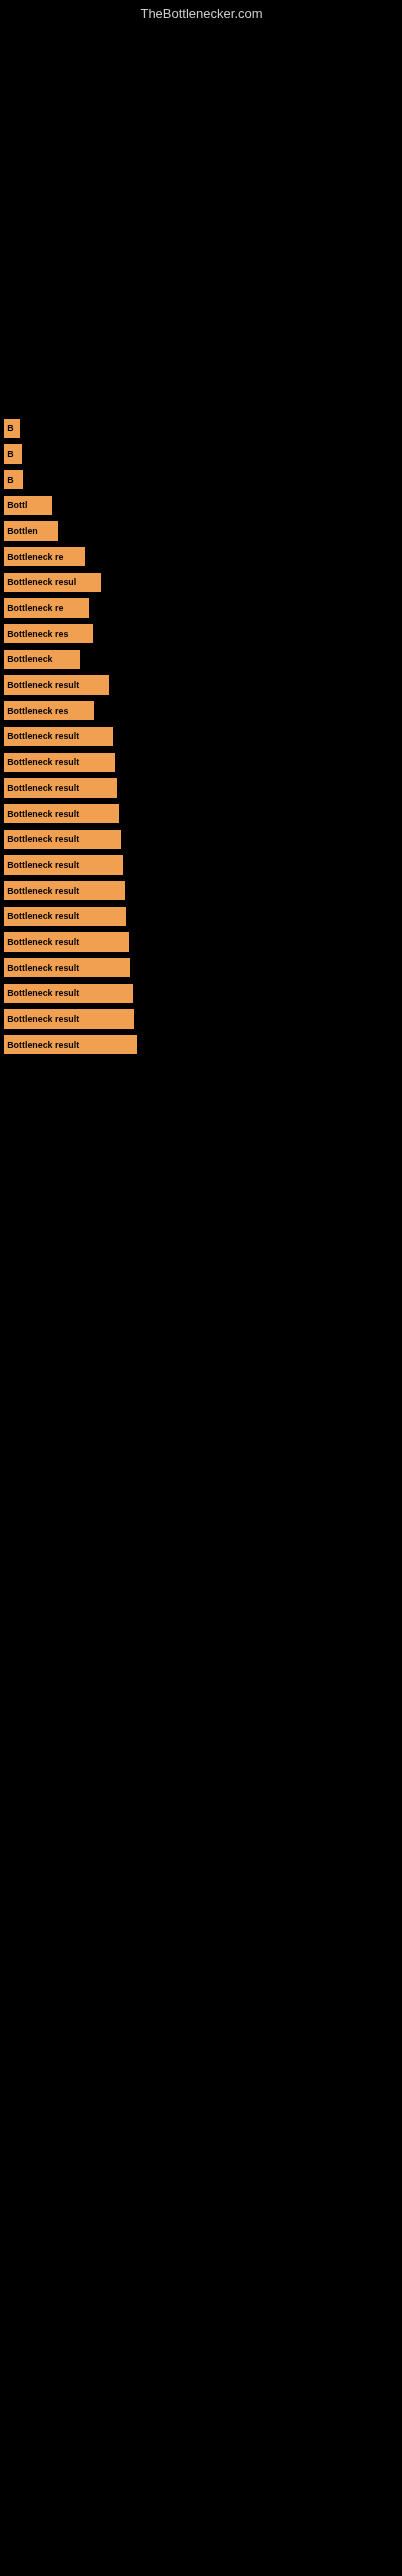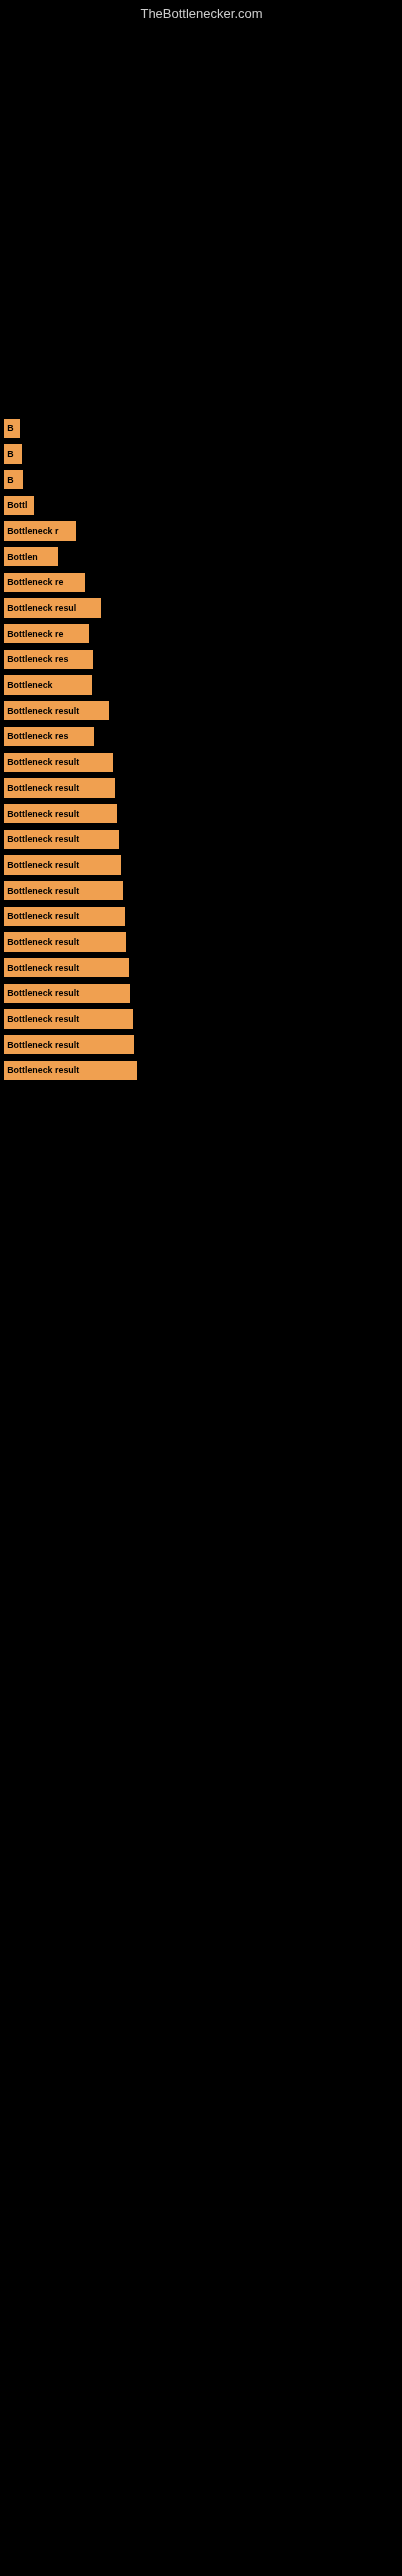--- a/index.html
+++ b/index.html
@@ -61,42 +61,39 @@
 <div class="result-item">
       <div class="result-bar" style="width: 16px;">B</div>
     </div>
     <div class="result-item">
       <div class="result-bar" style="width: 17.7px;">B</div>
     </div>
     <div class="result-item">
       <div class="result-bar" style="width: 19.3px;">B</div>
     </div>
     <div class="result-item">
-      <div class="result-bar" style="width: 30px;">Bottl</div>
-    </div>
-    <div class="result-item">
-      <div class="result-bar" style="width: 72px;">Bottleneck r</div>
+      <div class="result-bar" style="width: 48px;">Bottl</div>
     </div>
     <div class="result-item">
       <div class="result-bar" style="width: 54px;">Bottlen</div>
     </div>
     <div class="result-item">
       <div class="result-bar" style="width: 81px;">Bottleneck re</div>
     </div>
     <div class="result-item">
       <div class="result-bar" style="width: 97px;">Bottleneck resul</div>
     </div>
     <div class="result-item">
       <div class="result-bar" style="width: 85px;">Bottleneck re</div>
     </div>
     <div class="result-item">
       <div class="result-bar" style="width: 89px;">Bottleneck res</div>
     </div>
     <div class="result-item">
-      <div class="result-bar" style="width: 88px;">Bottleneck</div>
+      <div class="result-bar" style="width: 76px;">Bottleneck</div>
     </div>
     <div class="result-item">
       <div class="result-bar" style="width: 105px;">Bottleneck result</div>
     </div>
     <div class="result-item">
       <div class="result-bar" style="width: 90px;">Bottleneck res</div>
     </div>
     <div class="result-item">
       <div class="result-bar" style="width: 109px;">Bottleneck result</div>
     </div>

